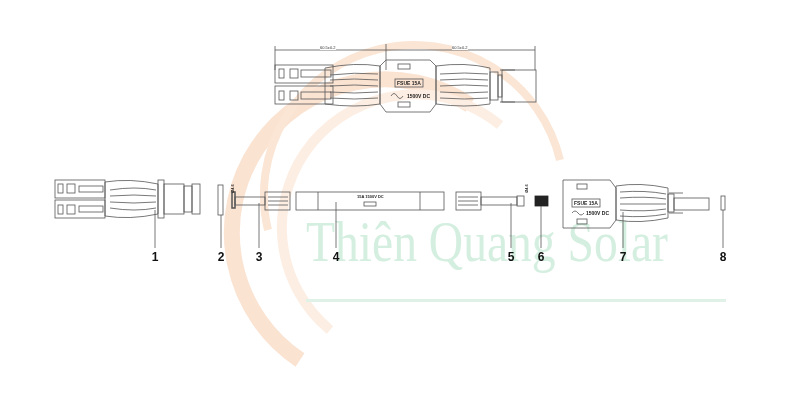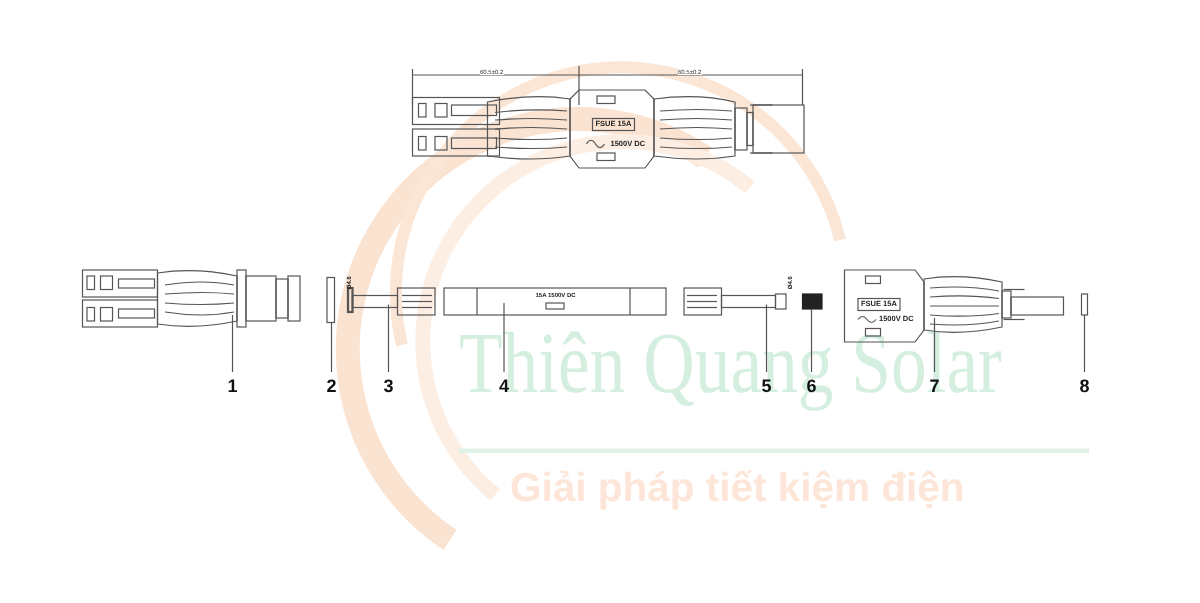--- a/index.html
+++ b/index.html
@@ -17,21 +17,20 @@
 <div class="stage">
 
   <svg width="800" height="402" style="position:absolute;left:0;top:0;">
     <path d="M 300 360 A 140 140 0 0 1 470 105" fill="none" stroke="#fbe3d2" stroke-width="16"></path>
     <path d="M 330 330 A 120 120 0 0 1 500 125" fill="none" stroke="#fdeee3" stroke-width="10"></path>
     <path d="M 268 230 A 150 150 0 0 1 560 160" fill="none" stroke="#fbe6d6" stroke-width="8"></path>
   </svg>
 
   <div class="wm-title">Thiên Quang Solar</div>
   <div class="wm-line"></div>
-  <div class="wm-slogan">Giải pháp tiết kiệm điện</div>
 
   <svg width="800" height="402" style="position:absolute;left:0;top:0;" stroke="#555" fill="none" stroke-width="0.8">
 
     <g>
 
       <line x1="275" y1="50" x2="535" y2="50"></line>
       <line x1="275" y1="46" x2="275" y2="70"></line>
       <line x1="535" y1="46" x2="535" y2="70"></line>
       <line x1="386" y1="44" x2="386" y2="70"></line>
 

